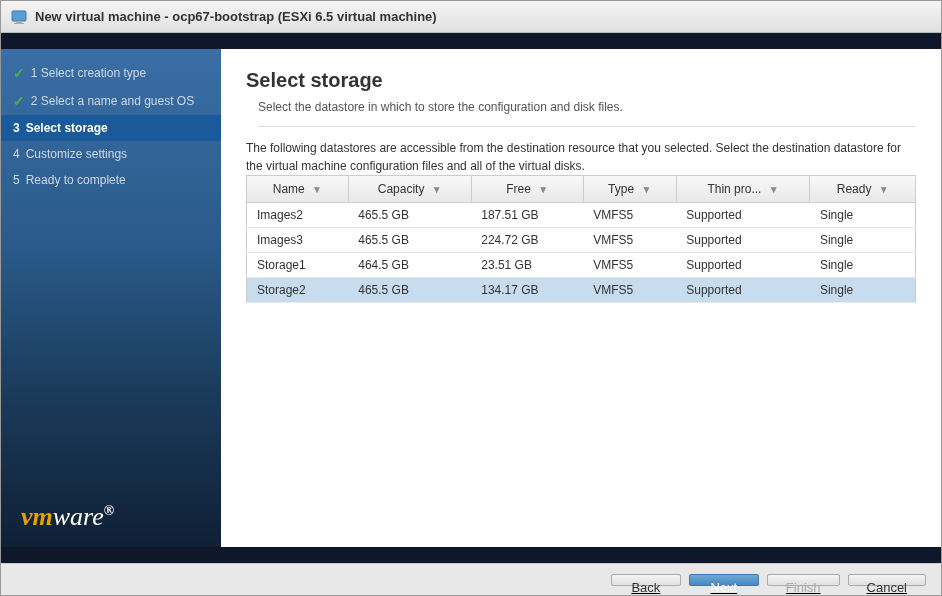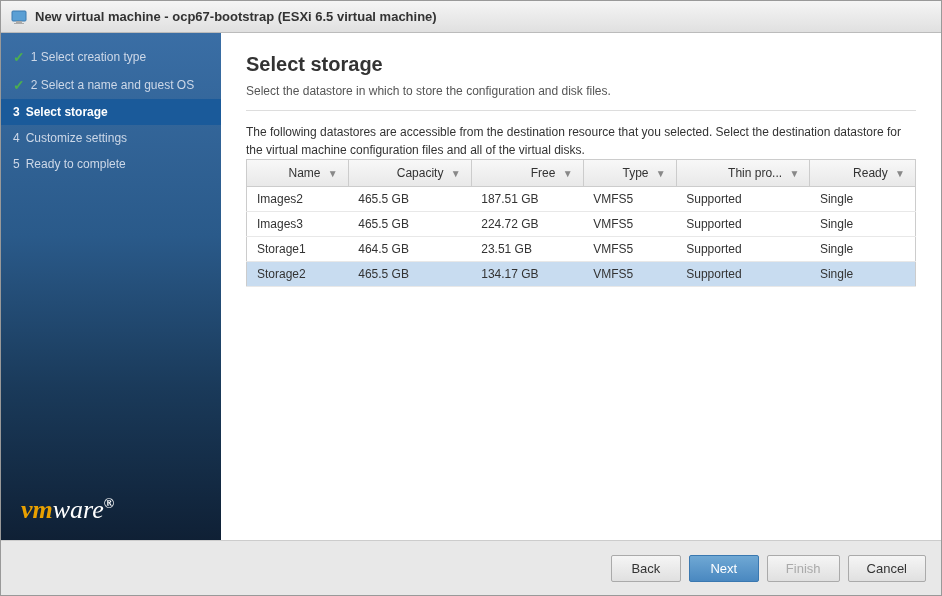--- a/index.html
+++ b/index.html
@@ -1,18 +1,18 @@
 <!DOCTYPE html>
 <html><head>
   <meta charset="utf-8">
   <style>
     * { box-sizing: border-box; margin: 0; padding: 0; }
     body { font-family: Arial, sans-serif; font-size: 13px; background: #f0f0f0; width: 942px; height: 596px; overflow: hidden; }
 
-    .window { width: 942px; height: 596px; border: 1px solid #999; display: flex; flex-direction: column; background: #0f172a; }
+    .window { width: 942px; height: 596px; border: 1px solid #999; display: flex; flex-direction: column; background: #0f172a; gap: 16px; }
 
     .titlebar {
       background: linear-gradient(to bottom, #f5f5f5, #e0e0e0);
       border-bottom: 1px solid #bbb;
       padding: 6px 10px;
       display: flex; align-items: center; gap: 8px;
       font-size: 13px; font-weight: bold; color: #333;
       height: 32px;
     }
     .titlebar-icon { width: 16px; height: 16px; }
@@ -51,44 +51,45 @@
       font-weight: bold;
       font-style: italic;
       font-family: Liberation Serif, serif;
     }
     .vmware-logo span { color: #e8a000; }
 
     
     .right-panel { flex: 1; display: flex; flex-direction: column; background: #fff; padding: 20px 25px; overflow-y: auto; }
 
     .page-title { font-size: 20px; color: #333; font-weight: bold; margin-bottom: 8px; }
-    .page-subtitle { font-size: 12px; color: #555; margin-bottom: 12px; border-bottom: 1px solid #ddd; padding-bottom: 12px; }
+    .page-subtitle { font-size: 12px; color: #555; margin-bottom: 12px; border-bottom: 1px solid #ddd; padding-bottom: 12px; margin-left: 12px; }
 
     .description { font-size: 12px; color: #333; line-height: 1.5; }
 
     
     .storage-table { width: 100%; border-collapse: collapse; border: 1px solid #ccc; font-size: 12px; }
     .storage-table thead tr { background: linear-gradient(to bottom, #f8f8f8, #e8e8e8); }
     .storage-table th {
-      padding: 6px 10px; text-align: right; border: 1px solid #ccc;
+      padding: 6px 10px; text-align: center; border: 1px solid #ccc;
       font-weight: normal; color: #333; cursor: pointer; white-space: nowrap;
     }
     .storage-table th .sort-arrow { color: #888; font-size: 10px; margin-left: 4px; }
     .storage-table td { padding: 5px 10px; border-bottom: 1px solid #e8e8e8; color: #333; margin-left: 35px; }
     .storage-table tr.row-selected { background: #c8dcf0; }
 
     .items-count { text-align: right; padding: 5px 10px; font-size: 12px; color: #555; border: 1px solid #ccc; border-top: none; background: #fafafa; }
 
     
     .footer {
       background: #e8e8e8;
       border-top: 1px solid #ccc;
       padding: 10px 15px;
-      display: flex; justify-content: flex-end; align-items: center; gap: 8px;
-      height: 55px;
+      display: flex; justify-content: flex-end; gap: 8px;
+      height: 32px;
+      text-decoration: underline;
     }
     .btn {
       padding: 5px 18px; font-size: 13px; border: 1px solid #aaa;
       background: linear-gradient(to bottom, #f5f5f5, #e0e0e0);
       cursor: pointer; color: #333; border-radius: 2px; min-width: 70px;
     }
     .btn.primary {
       background: linear-gradient(to bottom, #6fa8d4, #4a88c0);
       color: #fff; border-color: #3a78b0;
     }

